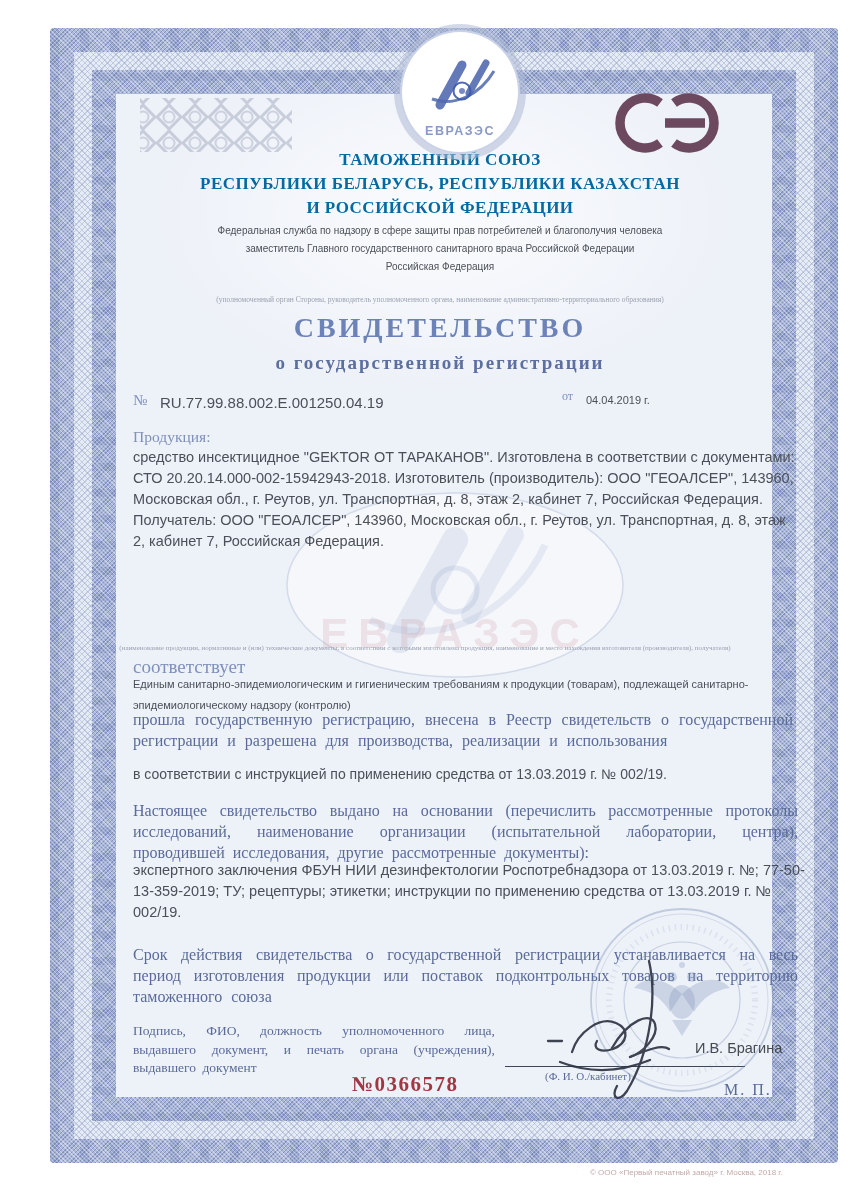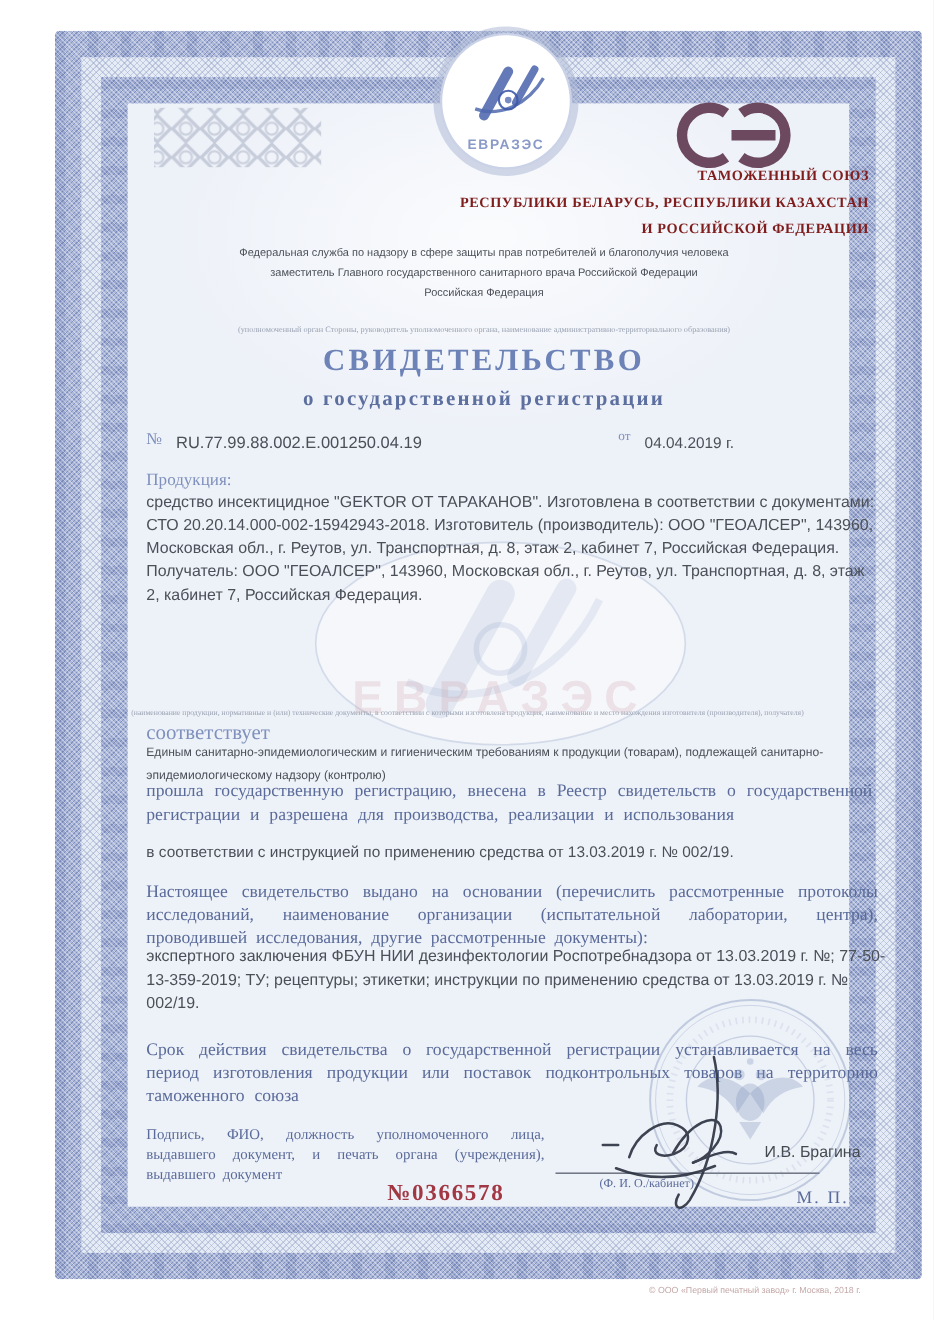--- a/index.html
+++ b/index.html
@@ -28,21 +28,21 @@
   .paper{position:absolute;inset:66px;background:#edf1f8;
     background-image:radial-gradient(ellipse 420px 260px at 50% 12%, rgba(255,255,255,.75), rgba(255,255,255,0) 70%);}
   
   .abs{position:absolute;}
   .center{text-align:center;}
   .serif-blue{color:#7f90bc;font-family:"Liberation Serif",serif;}
   .sans-dark{color:#4b5058;font-family:"Liberation Sans",sans-serif;}
   .legal{color:#5a6b9a;font-family:"Liberation Serif",serif;font-size:16px;line-height:21px;
          text-align:justify;word-spacing:5px;}
   .legal-last-left{text-align-last:left;}
-  .union-line{font-weight:bold;font-size:13px;line-height:24px;letter-spacing:.5px;color:#7f1d1d;text-align:right;}
+  .union-line{font-weight:bold;font-size:17px;line-height:24px;letter-spacing:.5px;color:#0369a1;}
   .tiny{font-size:7.5px;color:#9aa2b2;white-space:nowrap;font-family:"Liberation Serif",serif;}
   .z2{z-index:2;}
   .svg-layer{position:absolute;left:0;top:0;z-index:1;}
   .top-layer{position:absolute;left:0;top:0;z-index:4;pointer-events:none;}
   
   .medallion{position:absolute;left:400px;top:30px;width:116px;height:120px;border-radius:50%;
     background:#ffffff;border:2px solid #c9d2e6;box-shadow:0 0 0 6px rgba(175,186,214,.55);
     z-index:5;display:flex;flex-direction:column;align-items:center;justify-content:flex-end;}
   .medallion-label{font-family:"Liberation Sans",sans-serif;font-weight:bold;font-size:12.5px;
     color:#8a9ac8;letter-spacing:1.5px;margin-bottom:14px;}
@@ -112,21 +112,21 @@
   </div>
 
   <div class="abs center tiny z2" style="left:70px;top:295px;width:740px;">(уполномоченный орган Стороны, руководитель уполномоченного органа, наименование административно-территориального образования)</div>
 
   <div class="abs center z2" style="left:90px;top:312px;width:700px;font-weight:bold;font-size:28px;letter-spacing:3px;color:#6d83b8;">СВИДЕТЕЛЬСТВО</div>
   <div class="abs center z2" style="left:90px;top:352px;width:700px;font-weight:bold;font-size:19px;letter-spacing:2px;color:#5c6f9f;">о государственной регистрации</div>
 
   <div class="abs z2 serif-blue" style="left:133px;top:392px;font-size:15px;">№</div>
   <div class="abs z2 sans-dark" style="left:160px;top:394px;font-size:15px;">RU.77.99.88.002.E.001250.04.19</div>
   <div class="abs z2 serif-blue" style="left:562px;top:389px;font-size:12px;">от</div>
-  <div class="abs z2 sans-dark" style="left:586px;top:394px;font-size:14px;">04.04.2019 г.</div>
+  <div class="abs z2 sans-dark" style="left:586px;top:394px;font-size:11px;">04.04.2019 г.</div>
 
   <div class="abs z2 serif-blue" style="left:133px;top:428px;font-size:15.5px;">Продукция:</div>
   <div class="abs z2 sans-dark" style="left:133px;top:447px;width:662px;font-size:14.5px;line-height:21px;">средство инсектицидное "GEKTOR ОТ ТАРАКАНОВ". Изготовлена в соответствии с документами: СТО 20.20.14.000-002-15942943-2018. Изготовитель (производитель): ООО "ГЕОАЛСЕР", 143960, Московская обл., г. Реутов, ул. Транспортная, д. 8, этаж 2, кабинет 7, Российская Федерация. Получатель: ООО "ГЕОАЛСЕР", 143960, Московская обл., г. Реутов, ул. Транспортная, д. 8, этаж 2, кабинет 7, Российская Федерация.</div>
 
   <div class="abs center tiny z2" style="left:55px;top:644px;width:740px;font-size:7px;">(наименование продукции, нормативные и (или) технические документы, в соответствии с которыми изготовлена продукция, наименование и место нахождения изготовителя (производителя), получателя)</div>
 
   <div class="abs z2 serif-blue" style="left:133px;top:656px;font-size:19px;">соответствует</div>
   <div class="abs z2 sans-dark" style="left:133px;top:674px;width:672px;font-size:11px;line-height:21px;">Единым санитарно-эпидемиологическим и гигиеническим требованиям к продукции (товарам), подлежащей санитарно-эпидемиологическому надзору (контролю)</div>
 
   <div class="abs z2 legal legal-last-left" style="left:133px;top:709px;width:660px;">прошла государственную регистрацию, внесена в Реестр свидетельств о государственной регистрации и разрешена для производства, реализации и использования</div>

